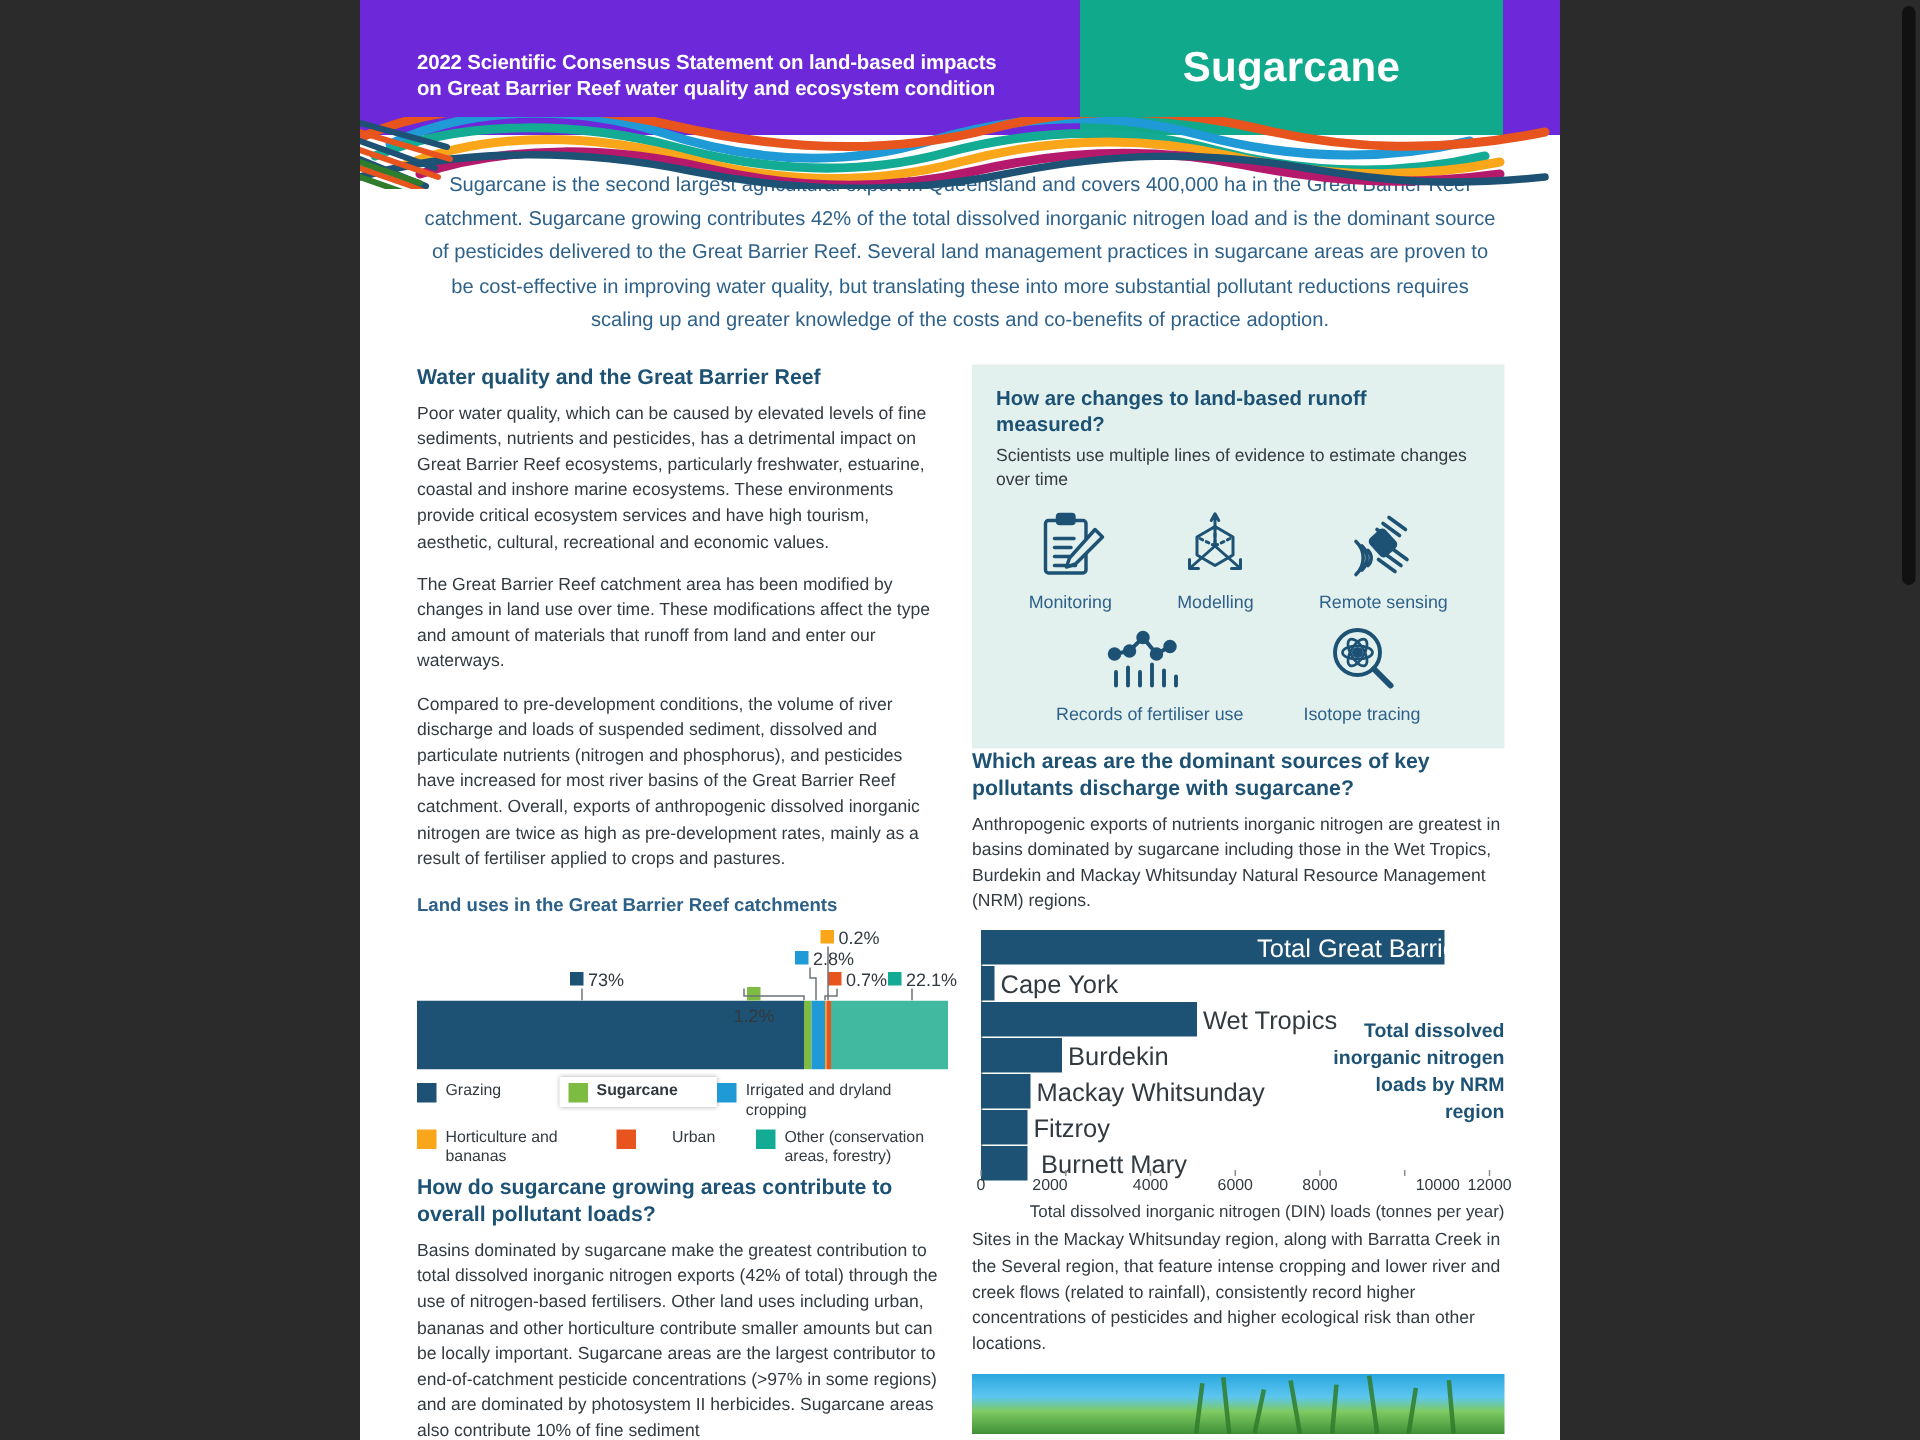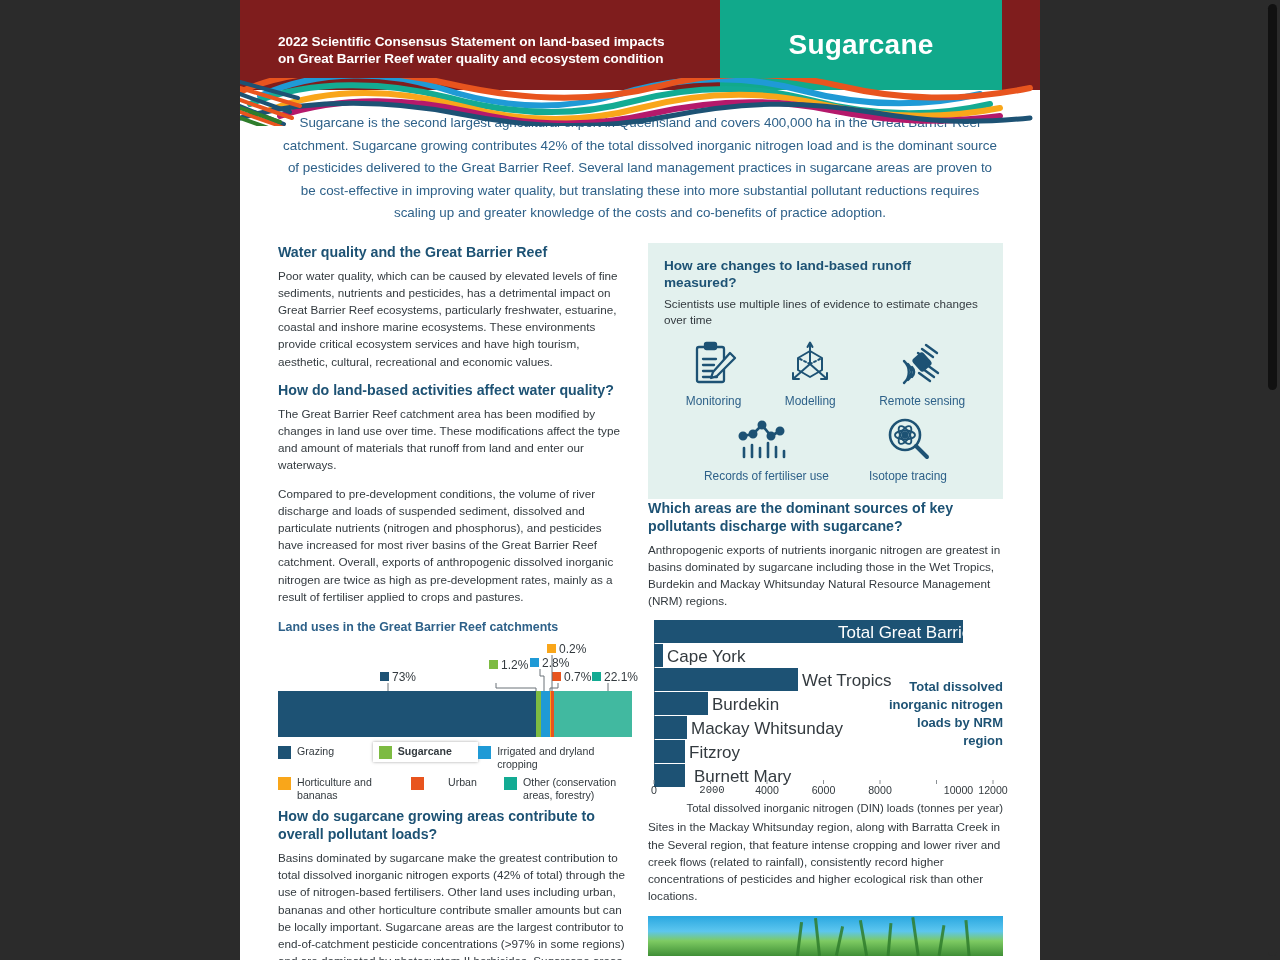--- a/index.html
+++ b/index.html
@@ -11,21 +11,21 @@
   }
   .viewport{position:relative;width:1280px;height:960px;overflow:hidden;}
 
   
   .page{
     position:absolute;left:240px;top:0;width:800px;height:960px;
     background:#ffffff;overflow:hidden;
   }
 
   
-  .header{position:relative;height:90px;background:#7f1d1d;}
+  .header{position:relative;height:90px;background:#6d28d9;}
   .header-title{
     position:absolute;left:38px;top:33px;width:440px;
     color:#ffffff;font-size:13.6px;line-height:17px;font-weight:bold;
     letter-spacing:-0.1px;
   }
   .header-title span{display:block;}
   .header-badge{
     position:absolute;right:38px;top:0;width:282px;height:90px;
     background:#11a98b;display:flex;align-items:center;justify-content:center;
   }
@@ -161,34 +161,33 @@
 
     <p class="intro">Sugarcane is the second largest agricultural export in Queensland and covers 400,000 ha in the Great Barrier Reef catchment. Sugarcane growing contributes 42% of the total dissolved inorganic nitrogen load and is the dominant source of pesticides delivered to the Great Barrier Reef. Several land management practices in sugarcane areas are proven to be cost-effective in improving water quality, but translating these into more substantial pollutant reductions requires scaling up and greater knowledge of the costs and co-benefits of practice adoption.</p>
 
     <div class="cols">
 
       <div class="col-left">
 
         <h2 class="sec">Water quality and the Great Barrier Reef</h2>
         <p class="body">Poor water quality, which can be caused by elevated levels of fine sediments, nutrients and pesticides, has a detrimental impact on Great Barrier Reef ecosystems, particularly freshwater, estuarine, coastal and inshore marine ecosystems. These environments provide critical ecosystem services and have high tourism, aesthetic, cultural, recreational and economic values.</p>
 
-        <h2 class="sec">How do land-based activities affect water quality?</h2>
         <p class="body">The Great Barrier Reef catchment area has been modified by changes in land use over time. These modifications affect the type and amount of materials that runoff from land and enter our waterways.</p>
         <p class="body">Compared to pre-development conditions, the volume of river discharge and loads of suspended sediment, dissolved and particulate nutrients (nitrogen and phosphorus), and pesticides have increased for most river basins of the Great Barrier Reef catchment. Overall, exports of anthropogenic dissolved inorganic nitrogen are twice as high as pre-development rates, mainly as a result of fertiliser applied to crops and pastures.</p>
 
         <h3 class="subsec">Land uses in the Great Barrier Reef catchments</h3>
 
         <div class="landuse">
 
           <div class="lu-labels">
             <div class="lu-label" style="left:102px;top:27px;">
               <span class="lu-swatch" style="background:#1d5274;"></span>
               <span>73%</span>
             </div>
-            <div class="lu-label" style="left:211px;top:15px;">
+            <div class="lu-label" style="left:211px;top:39px;flex-direction:column;">
               <span class="lu-swatch" style="background:#7dbb42;"></span>
               <span>1.2%</span>
             </div>
             <div class="lu-label" style="left:252px;top:13px;">
               <span class="lu-swatch" style="background:#1f9ad6;"></span>
               <span>2.8%</span>
             </div>
             <div class="lu-label" style="left:269px;top:-1px;">
               <span class="lu-swatch" style="background:#f9a61a;"></span>
               <span>0.2%</span>
@@ -394,21 +393,21 @@
                 <line x1="6" y1="0" x2="6" y2="4"></line>
                 <line x1="62.5" y1="0" x2="62.5" y2="4"></line>
                 <line x1="119" y1="0" x2="119" y2="4"></line>
                 <line x1="175.5" y1="0" x2="175.5" y2="4"></line>
                 <line x1="232" y1="0" x2="232" y2="4"></line>
                 <line x1="288.5" y1="0" x2="288.5" y2="4"></line>
                 <line x1="345" y1="0" x2="345" y2="4"></line>
               </g>
             </svg>
             <span class="nrm-tick" style="left:6px;">0</span>
-            <span class="nrm-tick" style="left:64px;font-family:Liberation Mono, monospace;">2000</span>
+            <span class="nrm-tick" style="left:52px;">2000</span>
             <span class="nrm-tick" style="left:119px;">4000</span>
             <span class="nrm-tick" style="left:175.5px;">6000</span>
             <span class="nrm-tick" style="left:232px;">8000</span>
             <span class="nrm-tick" style="left:288.5px;margin-left:22px;">10000</span>
             <span class="nrm-tick" style="left:345px;">12000</span>
           </div>
 
           <div class="nrm-xlabel">Total dissolved inorganic nitrogen (DIN) loads (tonnes per year)</div>
         </div>
 

